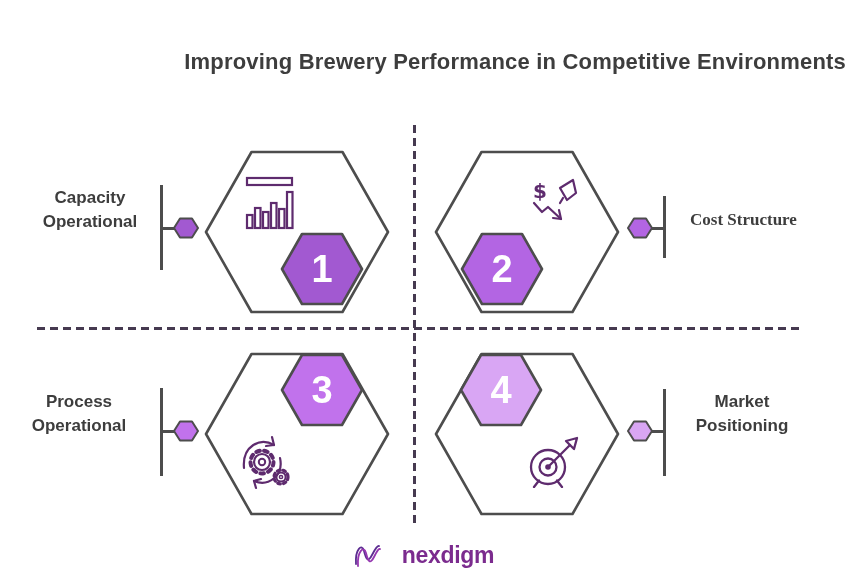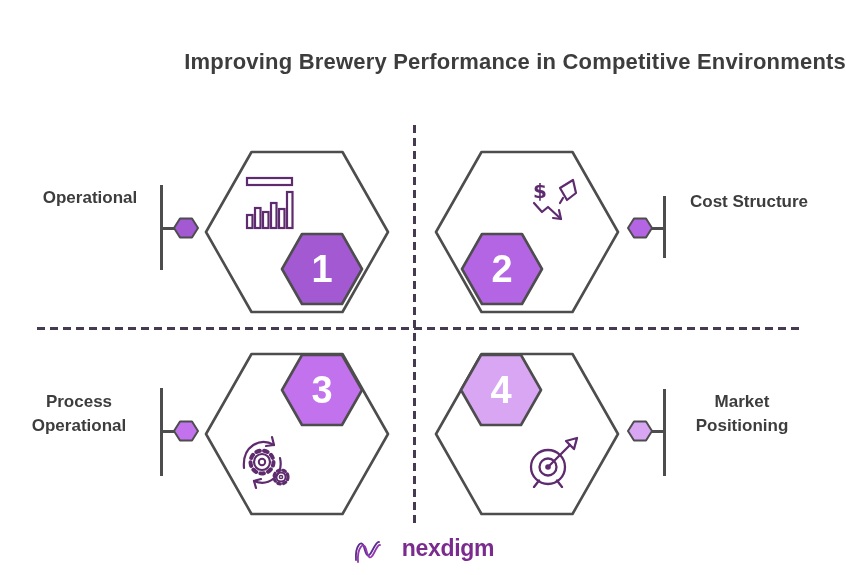--- a/index.html
+++ b/index.html
@@ -26,21 +26,21 @@
     color:#ffffff; font-weight:bold; font-size:38px;
   }
   .side-label {
     position:absolute; font-weight:bold; font-size:17px; line-height:24px;
     color:#3d3d3d; text-align:center;
   }
   .side-label.left-align { text-align:left; }
   svg { position:absolute; display:block; }
   .logo {
     position:absolute; left:0; top:535px; width:846px; height:34px;
-    display:flex; align-items:flex-start; justify-content:center; gap:20px;
+    display:flex; align-items:flex-end; justify-content:center; gap:20px;
   }
   .logo-text { font-size:23px; font-weight:bold; color:#7b2b8e; letter-spacing:-0.3px; }
 </style>
 </head>
 <body>
 
 <div class="canvas">
 
   <div class="title">Improving Brewery Performance in Competitive Environments</div>
 
@@ -67,20 +67,21 @@
     </svg>
     <div class="hexnum" style="left:280px; top:245px;">1</div>
 
     <div class="vline" style="left:160px; top:185px; height:85px;"></div>
     <div class="tick" style="left:160px; top:227px; width:16px;"></div>
     <svg style="left:173px; top:217px;" width="26" height="22" viewBox="0 0 26 22">
       <polygon points="1,11 7,1.5 19,1.5 25,11 19,20.5 7,20.5" stroke="#4d4d4d" stroke-width="2" stroke-linejoin="round" fill="#a259d1"></polygon>
     </svg>
 
     <div class="side-label" style="left:23px; top:186px; width:134px;">
+      <div>Capacity</div>
       <div>Operational</div>
     </div>
   </div>
 
   <div>
     <svg style="left:434px; top:150px;" width="186" height="164" viewBox="0 0 186 164">
       <polygon points="2,82 47.5,2 138.5,2 184,82 138.5,162 47.5,162" fill="#ffffff" stroke="#4d4d4d" stroke-width="2.6" stroke-linejoin="round"></polygon>
     </svg>
 
     <svg style="left:530px; top:177px;" width="52" height="52" viewBox="0 0 52 52" fill="none" stroke="#5e2b6e" stroke-width="2.2" stroke-linejoin="round" stroke-linecap="round">
@@ -95,21 +96,21 @@
       <polygon points="2,37 22,2 62,2 82,37 62,72 22,72" stroke="#4d4d4d" stroke-width="2.6" stroke-linejoin="round" fill="#b365e3"></polygon>
     </svg>
     <div class="hexnum" style="left:460px; top:245px;">2</div>
 
     <div class="vline" style="left:663px; top:196px; height:62px;"></div>
     <div class="tick" style="left:650px; top:227px; width:16px;"></div>
     <svg style="left:627px; top:217px;" width="26" height="22" viewBox="0 0 26 22">
       <polygon points="1,11 7,1.5 19,1.5 25,11 19,20.5 7,20.5" stroke="#4d4d4d" stroke-width="2" stroke-linejoin="round" fill="#b365e3"></polygon>
     </svg>
 
-    <div class="side-label left-align" style="left:690px; top:190px; width:150px;">
+    <div class="side-label left-align" style="left:690px; top:208px; width:150px;font-family:Liberation Serif, serif;">
       <div>Cost Structure</div>
     </div>
   </div>
 
   <div>
     <svg style="left:204px; top:352px;" width="186" height="164" viewBox="0 0 186 164">
       <polygon points="2,82 47.5,2 138.5,2 184,82 138.5,162 47.5,162" fill="#ffffff" stroke="#4d4d4d" stroke-width="2.6" stroke-linejoin="round"></polygon>
     </svg>
 
     <svg style="left:236px; top:430px;" width="60" height="60" viewBox="0 0 60 60" fill="none" stroke="#5e2b6e" stroke-linecap="round">

